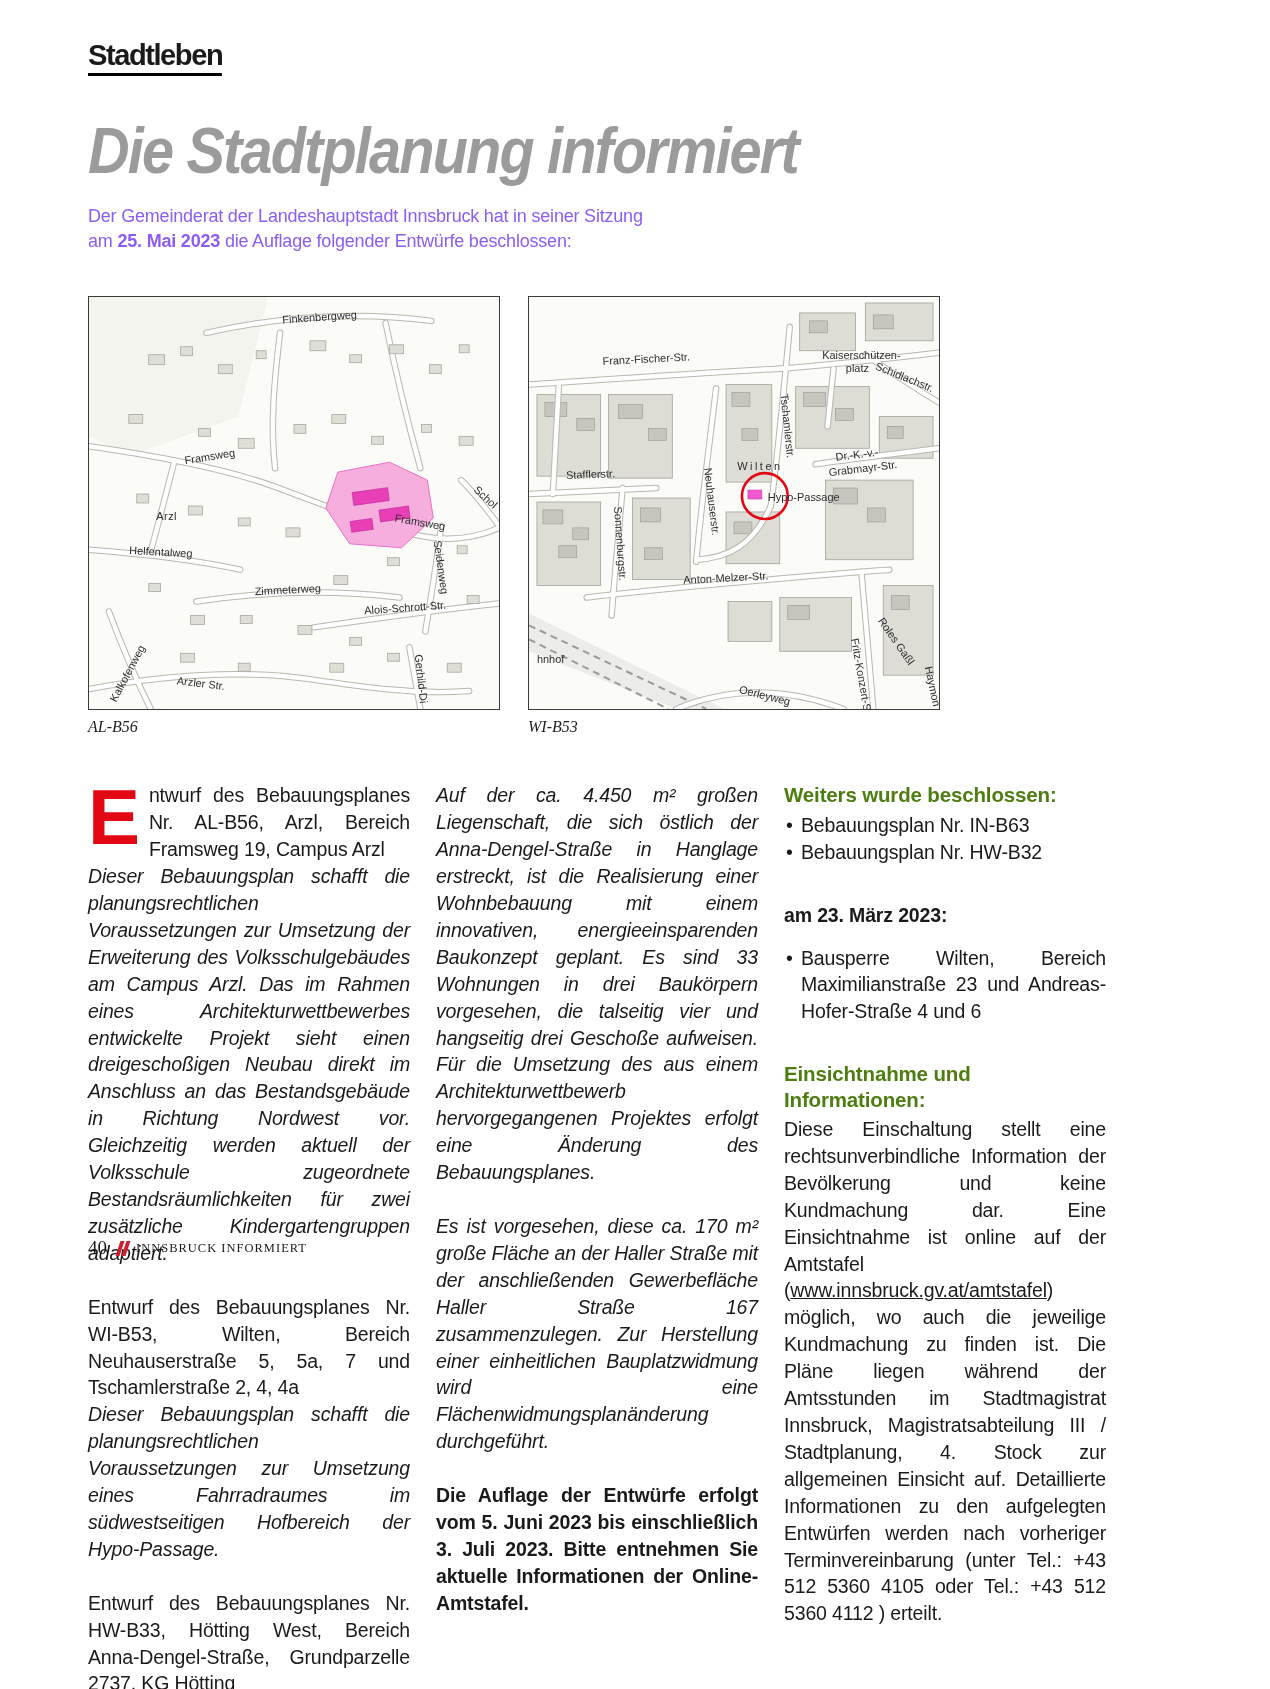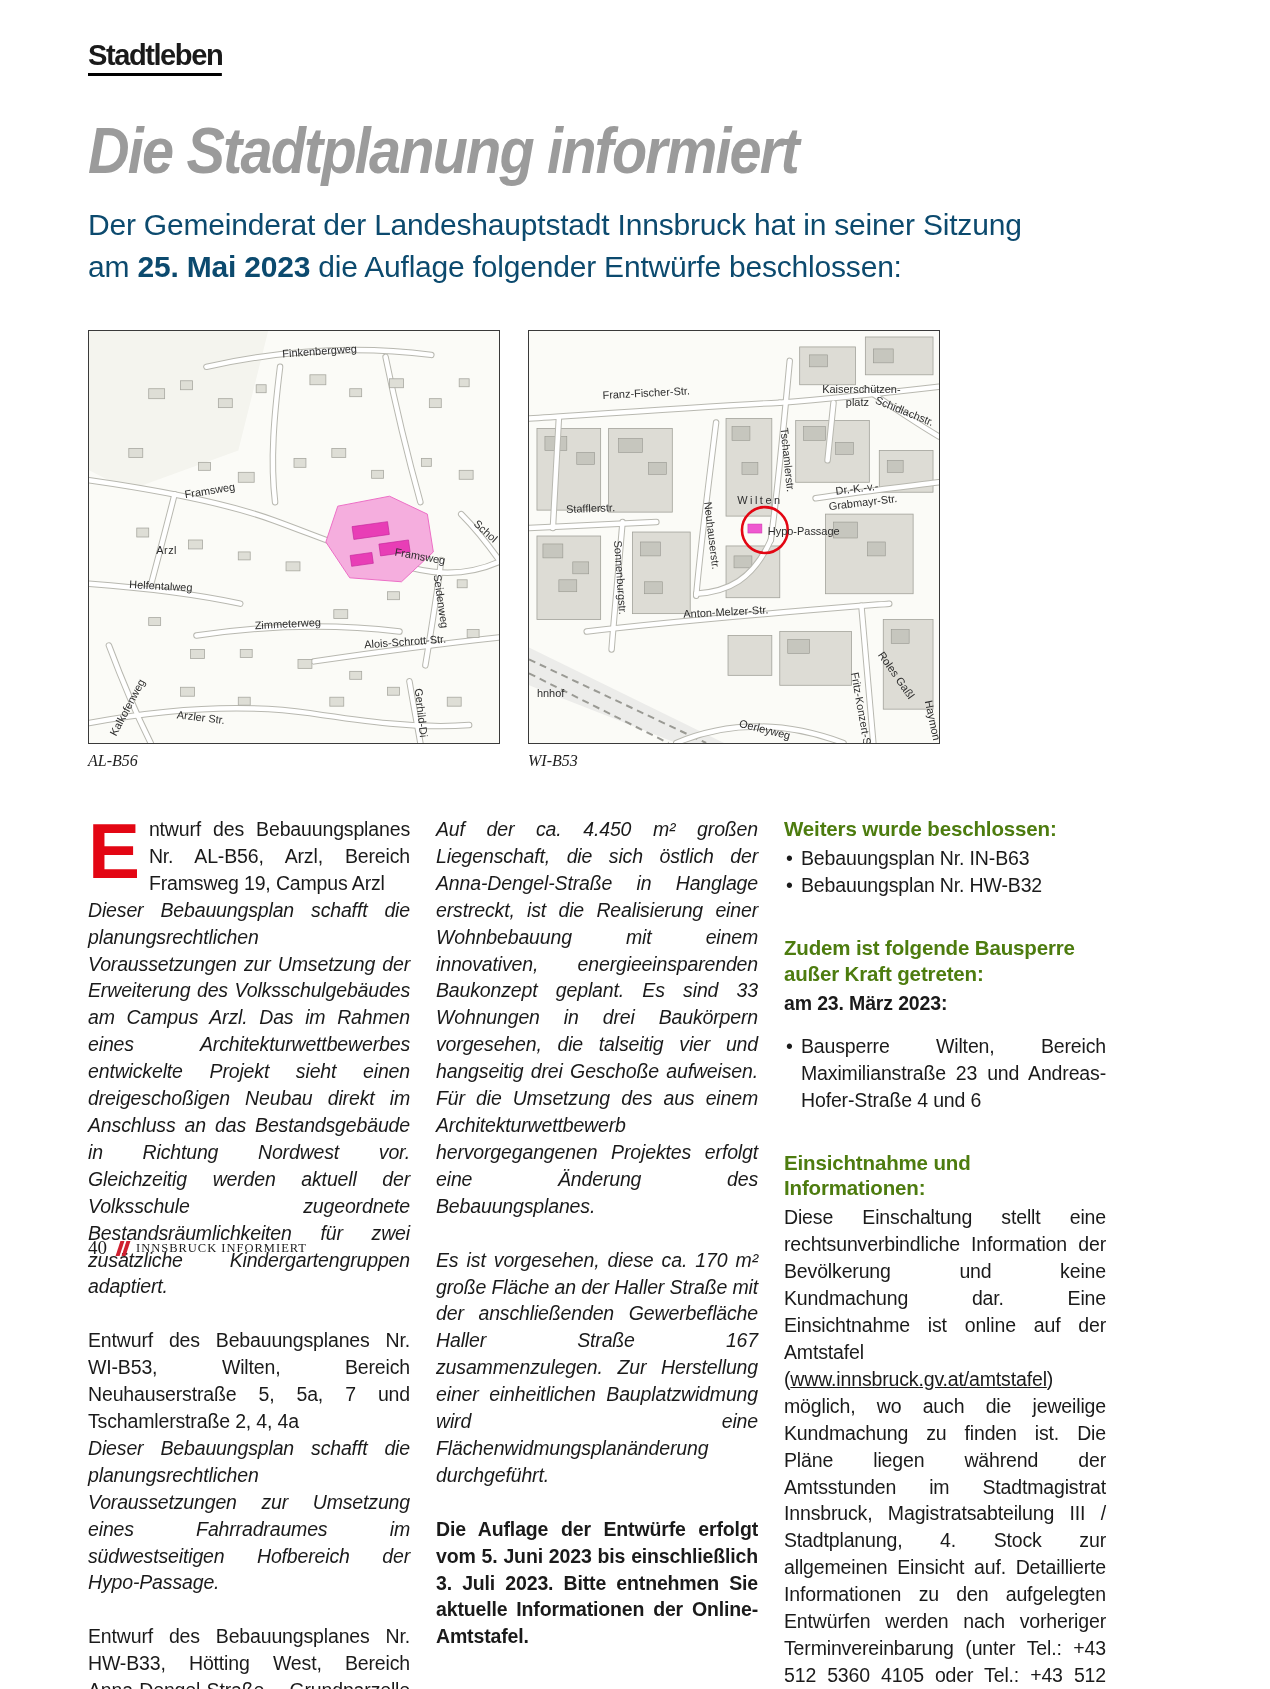--- a/index.html
+++ b/index.html
@@ -23,21 +23,21 @@
   }
 
   
   .title {
     margin-top:38px;
     font-size:64px; font-style:italic; font-weight:bold;
     color:#9b9b9b; letter-spacing:-2px; white-space:nowrap;
     transform:scaleX(0.9); transform-origin:left;
   }
 
-  .intro { margin-top:16px; font-size:30px; line-height:1.4; letter-spacing:-0.2px; color:#0c4a6e; }
+  .intro { margin-top:16px; font-size:18px; line-height:1.4; letter-spacing:-0.2px; color:#8b5cf6; }
   .intro b { font-weight:bold; }
 
   
   .maps { display:flex; gap:28px; margin-top:42px; }
   .map-fig { width:412px; }
   .map-frame { width:412px; height:414px; border:1px solid #3a3a3a; background:#fcfcfa; overflow:hidden; }
   .map-frame svg { display:block; width:100%; height:100%; }
   .map-caption { margin-top:8px; font-family:"Liberation Serif", serif; font-style:italic; font-size:16px; color:#1e1e1e; }
 
   .map-frame text { font-family:"Liberation Sans", sans-serif; fill:#2d2d2d; font-size:11px; }
@@ -336,24 +336,20 @@
 
     <div class="col">
       <h3 class="red-h">Weiters wurde beschlossen:</h3>
       <div class="bullet">
         <span class="dot">•</span><span>Bebauungsplan Nr. IN-B63</span>
       </div>
       <div class="bullet">
         <span class="dot">•</span><span>Bebauungsplan Nr. HW-B32</span>
       </div>
       <div class="gap-lg"></div>
-      <h3 class="red-h">
-        <span>Zudem ist folgende Bausperre</span><br>
-        <span>außer Kraft getreten:</span>
-      </h3>
       <p class="para bold-line">am 23. März 2023:</p>
       <div class="bullet">
         <span class="dot">•</span><span>Bausperre Wilten, Bereich Maximilianstraße 23 und Andreas-Hofer-Straße 4 und 6</span>
       </div>
       <div class="gap-lg"></div>
       <h3 class="red-h">
         <span>Einsichtnahme und</span><br>
         <span>Informationen:</span>
       </h3>
       <p class="para">

